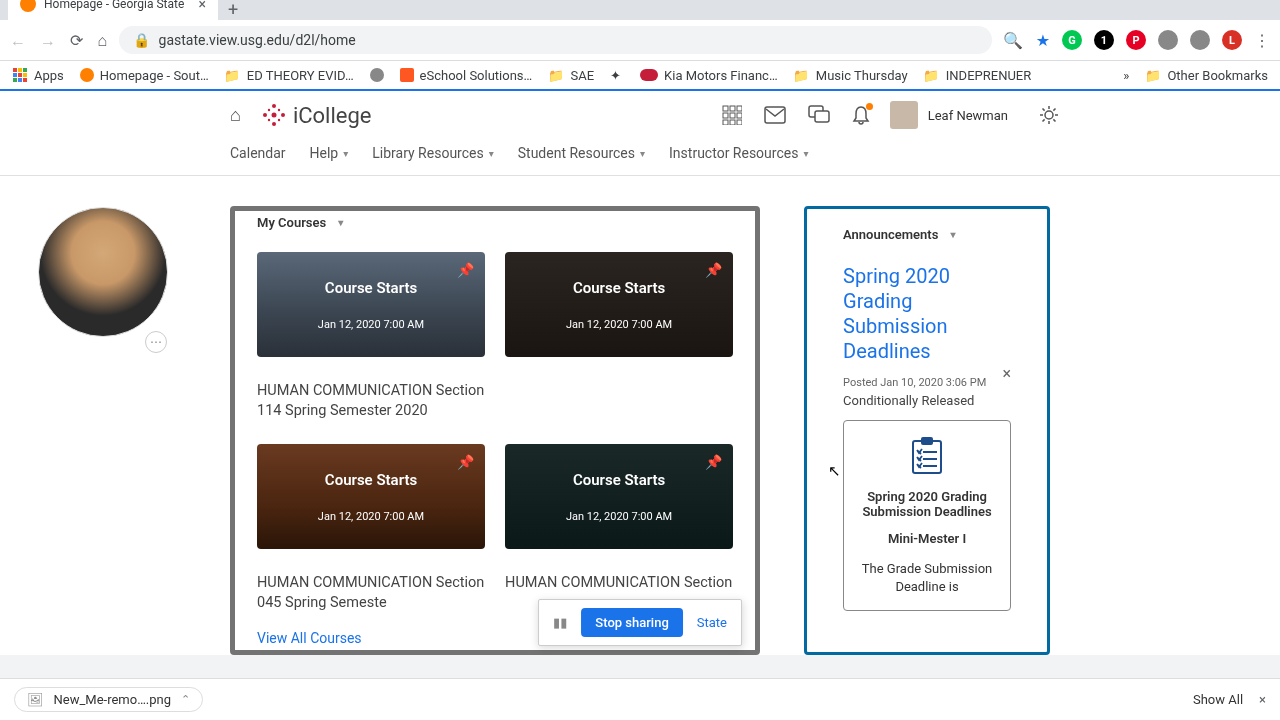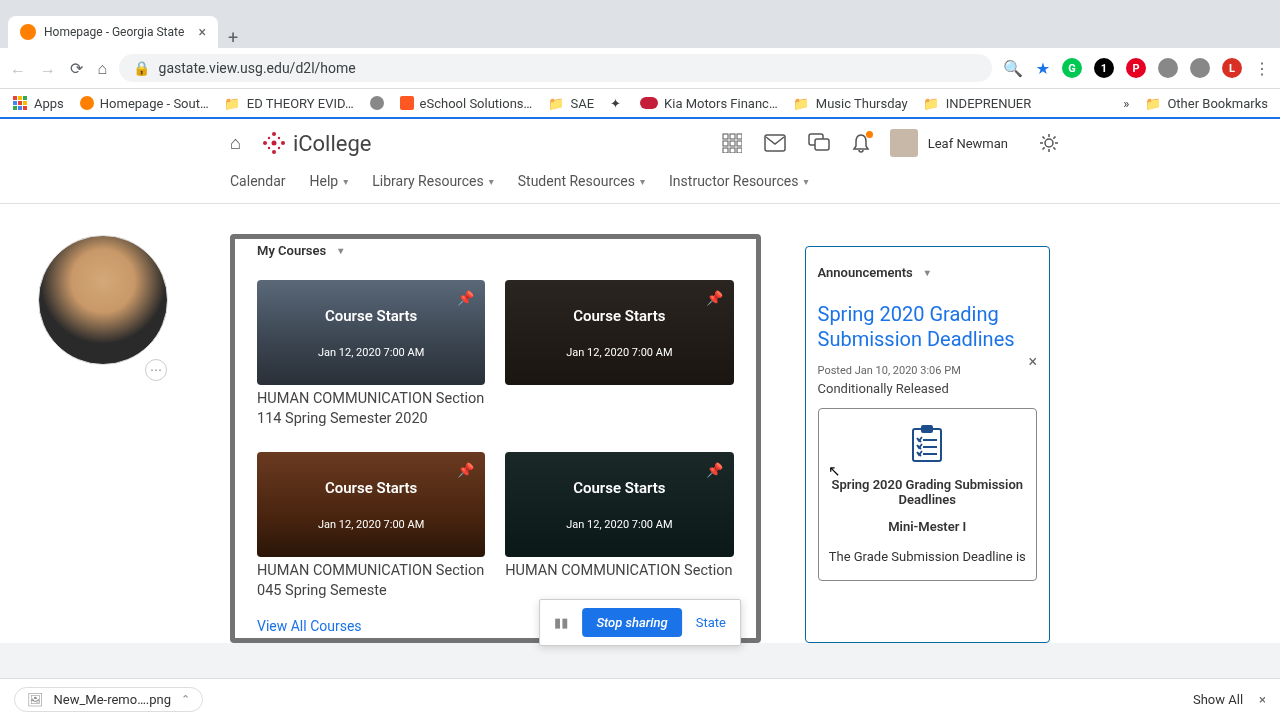--- a/index.html
+++ b/index.html
@@ -1,20 +1,20 @@
 <!DOCTYPE html>
 <html><head>
 <meta charset="utf-8">
 <style>
 * { margin: 0; padding: 0; box-sizing: border-box; font-family: -apple-system, BlinkMacSystemFont, "Segoe UI", Roboto, Arial, sans-serif; }
 body { background: #f1f3f4; width: 1280px; height: 720px; overflow: hidden; position: relative; }
 
 
 .browser-chrome { background: #dee1e6; }
-.tab-bar { display: flex; align-items: flex-end; height: 48px; padding-left: 8px; }
+.tab-bar { display: flex; align-items: flex-end; height: 20px; padding-left: 8px; }
 .tab { background: #fff; border-radius: 8px 8px 0 0; padding: 8px 12px; display: flex; align-items: center; gap: 8px; font-size: 12px; color: #3c4043; width: 210px; }
 .tab .favicon { width: 16px; height: 16px; background: #ff7f00; border-radius: 50%; }
 .tab .close { margin-left: auto; color: #5f6368; font-size: 14px; }
 .new-tab { padding: 0 10px; color: #5f6368; font-size: 18px; }
 
 .addr-bar { background: #fff; display: flex; align-items: center; padding: 6px 10px; gap: 12px; border-bottom: 1px solid #dadce0; }
 .nav-icons { display: flex; gap: 14px; align-items: center; color: #5f6368; }
 .nav-icons .disabled { color: #bdc1c6; }
 .url-box { flex: 1; background: #f1f3f4; border-radius: 20px; padding: 6px 14px; display: flex; align-items: center; gap: 8px; font-size: 14px; color: #3c4043; }
 .url-box .lock { color: #5f6368; }
@@ -49,38 +49,38 @@
 .course-grid { display: grid; grid-template-columns: 1fr 1fr; gap: 24px 20px; }
 .course-card { }
 .card-img { height: 105px; border-radius: 4px; position: relative; display: flex; flex-direction: column; justify-content: center; align-items: center; color: #fff; }
 .card-img.a { background: linear-gradient(180deg, #5a6878 0%, #3a4450 60%, #2a3038 100%); }
 .card-img.b { background: linear-gradient(180deg, #2a2520 0%, #1a1510 100%); }
 .card-img.c { background: linear-gradient(180deg, #6a3a20 0%, #4a2510 60%, #2a1508 100%); }
 .card-img.d { background: linear-gradient(180deg, #1a2828 0%, #0a1818 100%); }
 .pin { position: absolute; top: 10px; right: 10px; color: #fff; font-size: 14px; }
 .starts { font-size: 15px; font-weight: 600; }
 .starts-date { font-size: 11px; margin-top: 21px; }
-.card-title { font-size: 14.5px; color: #444; margin-top: 4px; line-height: 1.35; }
+.card-title { font-size: 14.5px; color: #444; margin-top: 24px; line-height: 1.35; }
 .view-all { color: #1a73e8; font-size: 14px; margin-top: 18px; }
 
-.ann-panel { background: #fff; border: 1px solid #0369a1; border-radius: 4px; padding: 18px 12px; width: 248px; margin-top: 12px; }
+.ann-panel { background: #fff; border: 3px solid #0369a1; border-radius: 4px; padding: 18px 36px; width: 248px; }
 .ann-title { color: #1a73e8; font-size: 20px; font-weight: 400; line-height: 1.25; margin-top: 10px; }
 .ann-close { float: right; color: #666; font-size: 16px; }
 .ann-meta { font-size: 11px; color: #666; margin-top: 12px; }
 .ann-cond { font-size: 13px; color: #444; margin-top: 4px; }
 .ann-box { border: 1px solid #888; border-radius: 4px; padding: 14px 10px; margin-top: 12px; text-align: center; font-size: 13px; color: #333; }
 .clip-icon { width: 40px; height: 40px; margin: 0 auto 14px; }
 .ann-box .t1 { font-weight: 600; margin-bottom: 12px; }
 .ann-box .t2 { font-weight: 600; margin-bottom: 14px; }
 .ann-box .t3 { line-height: 1.4; }
 .ann-box .t4 { margin-top: 14px; line-height: 1.4; }
 
 
 .loom-bar { position: absolute; left: 50%; transform: translateX(-50%); bottom: 74px; background: #fff; border: 1px solid #ccc; box-shadow: 0 2px 8px rgba(0,0,0,.15); padding: 8px 14px; display: flex; align-items: center; gap: 14px; font-size: 13px; color: #333; border-radius: 2px; }
-.loom-bar .stop { background: #1a73e8; color: #fff; padding: 7px 14px; border-radius: 4px; font-weight: 500; font-style: italic; }
+.loom-bar .stop { background: #1a73e8; color: #fff; padding: 7px 14px; border-radius: 4px; font-weight: 500; }
 .loom-bar .hide { color: #1a73e8; }
 
 
 .dl-bar { position: absolute; left: 0; right: 0; bottom: 0; background: #fff; border-top: 1px solid #ddd; display: flex; align-items: center; padding: 8px 14px; font-size: 13px; color: #333; }
 .dl-item { display: flex; align-items: center; gap: 10px; border: 1px solid #ddd; border-radius: 14px; padding: 4px 12px; }
 .dl-spacer { flex: 1; }
 .show-all { }
 .dl-close { margin-left: 16px; color: #5f6368; }
 
 .cursor { position: absolute; left: 828px; top: 462px; font-size: 15px; color: #000; pointer-events: none; }

